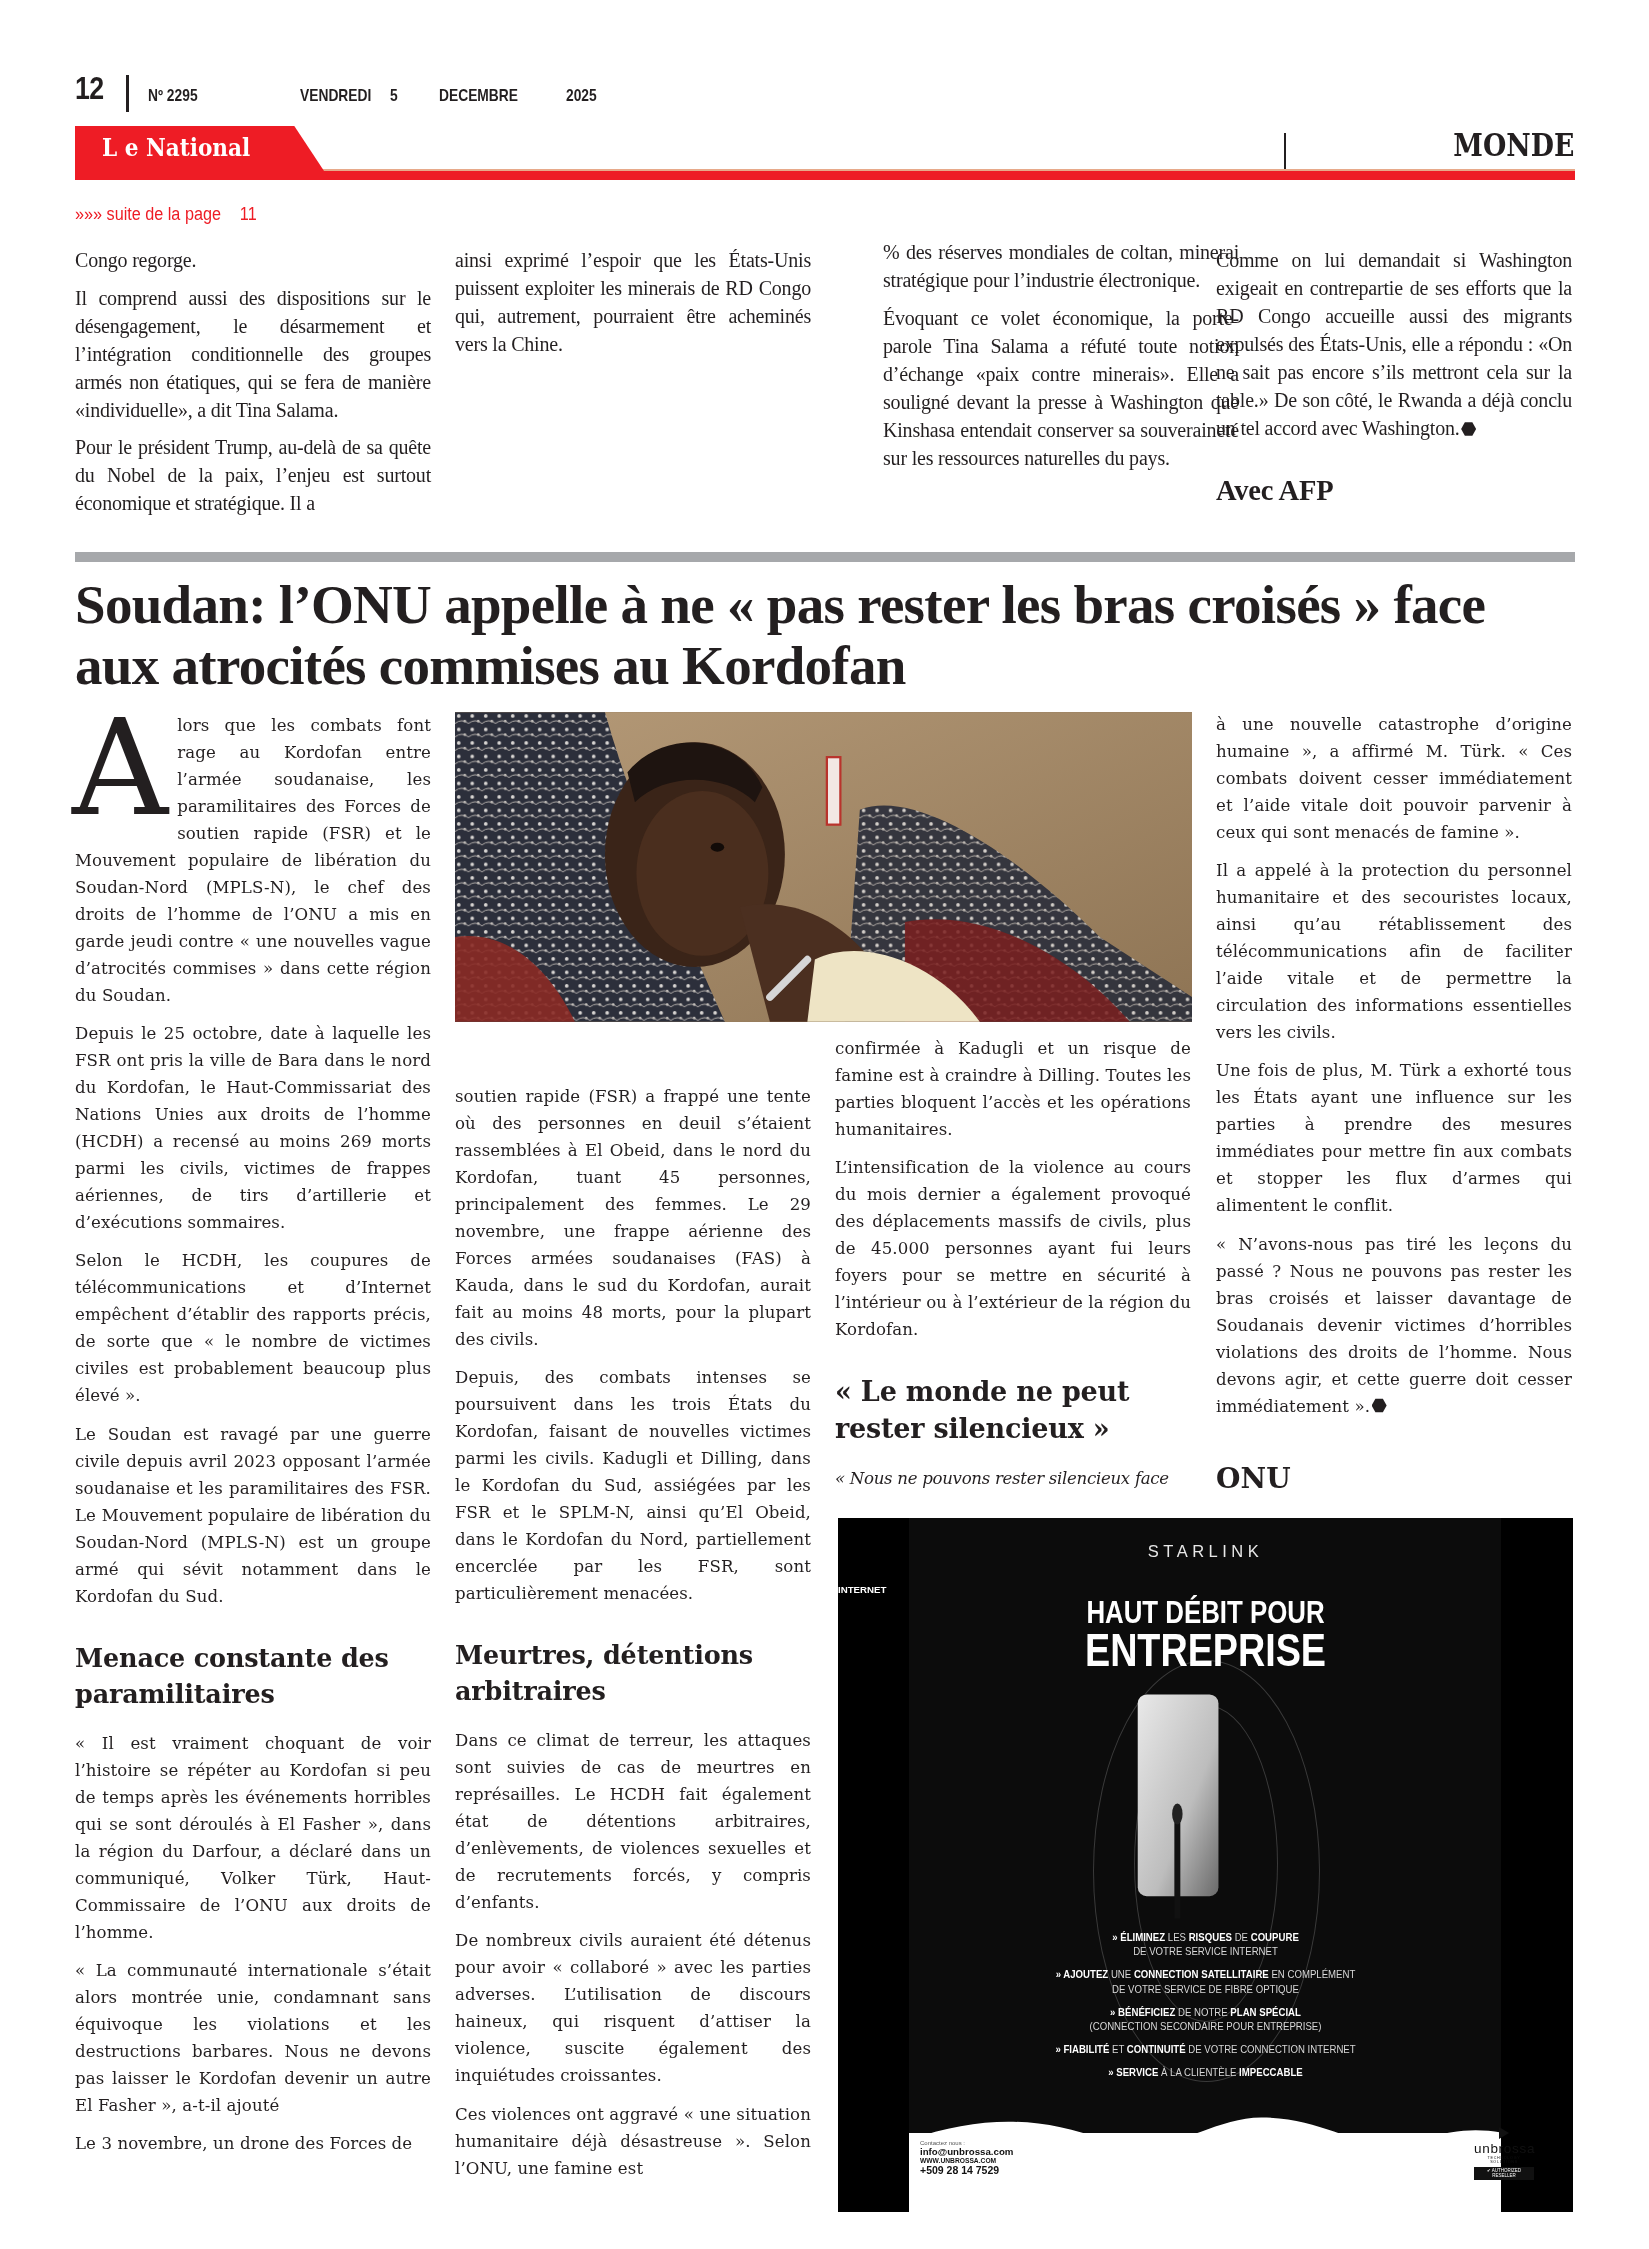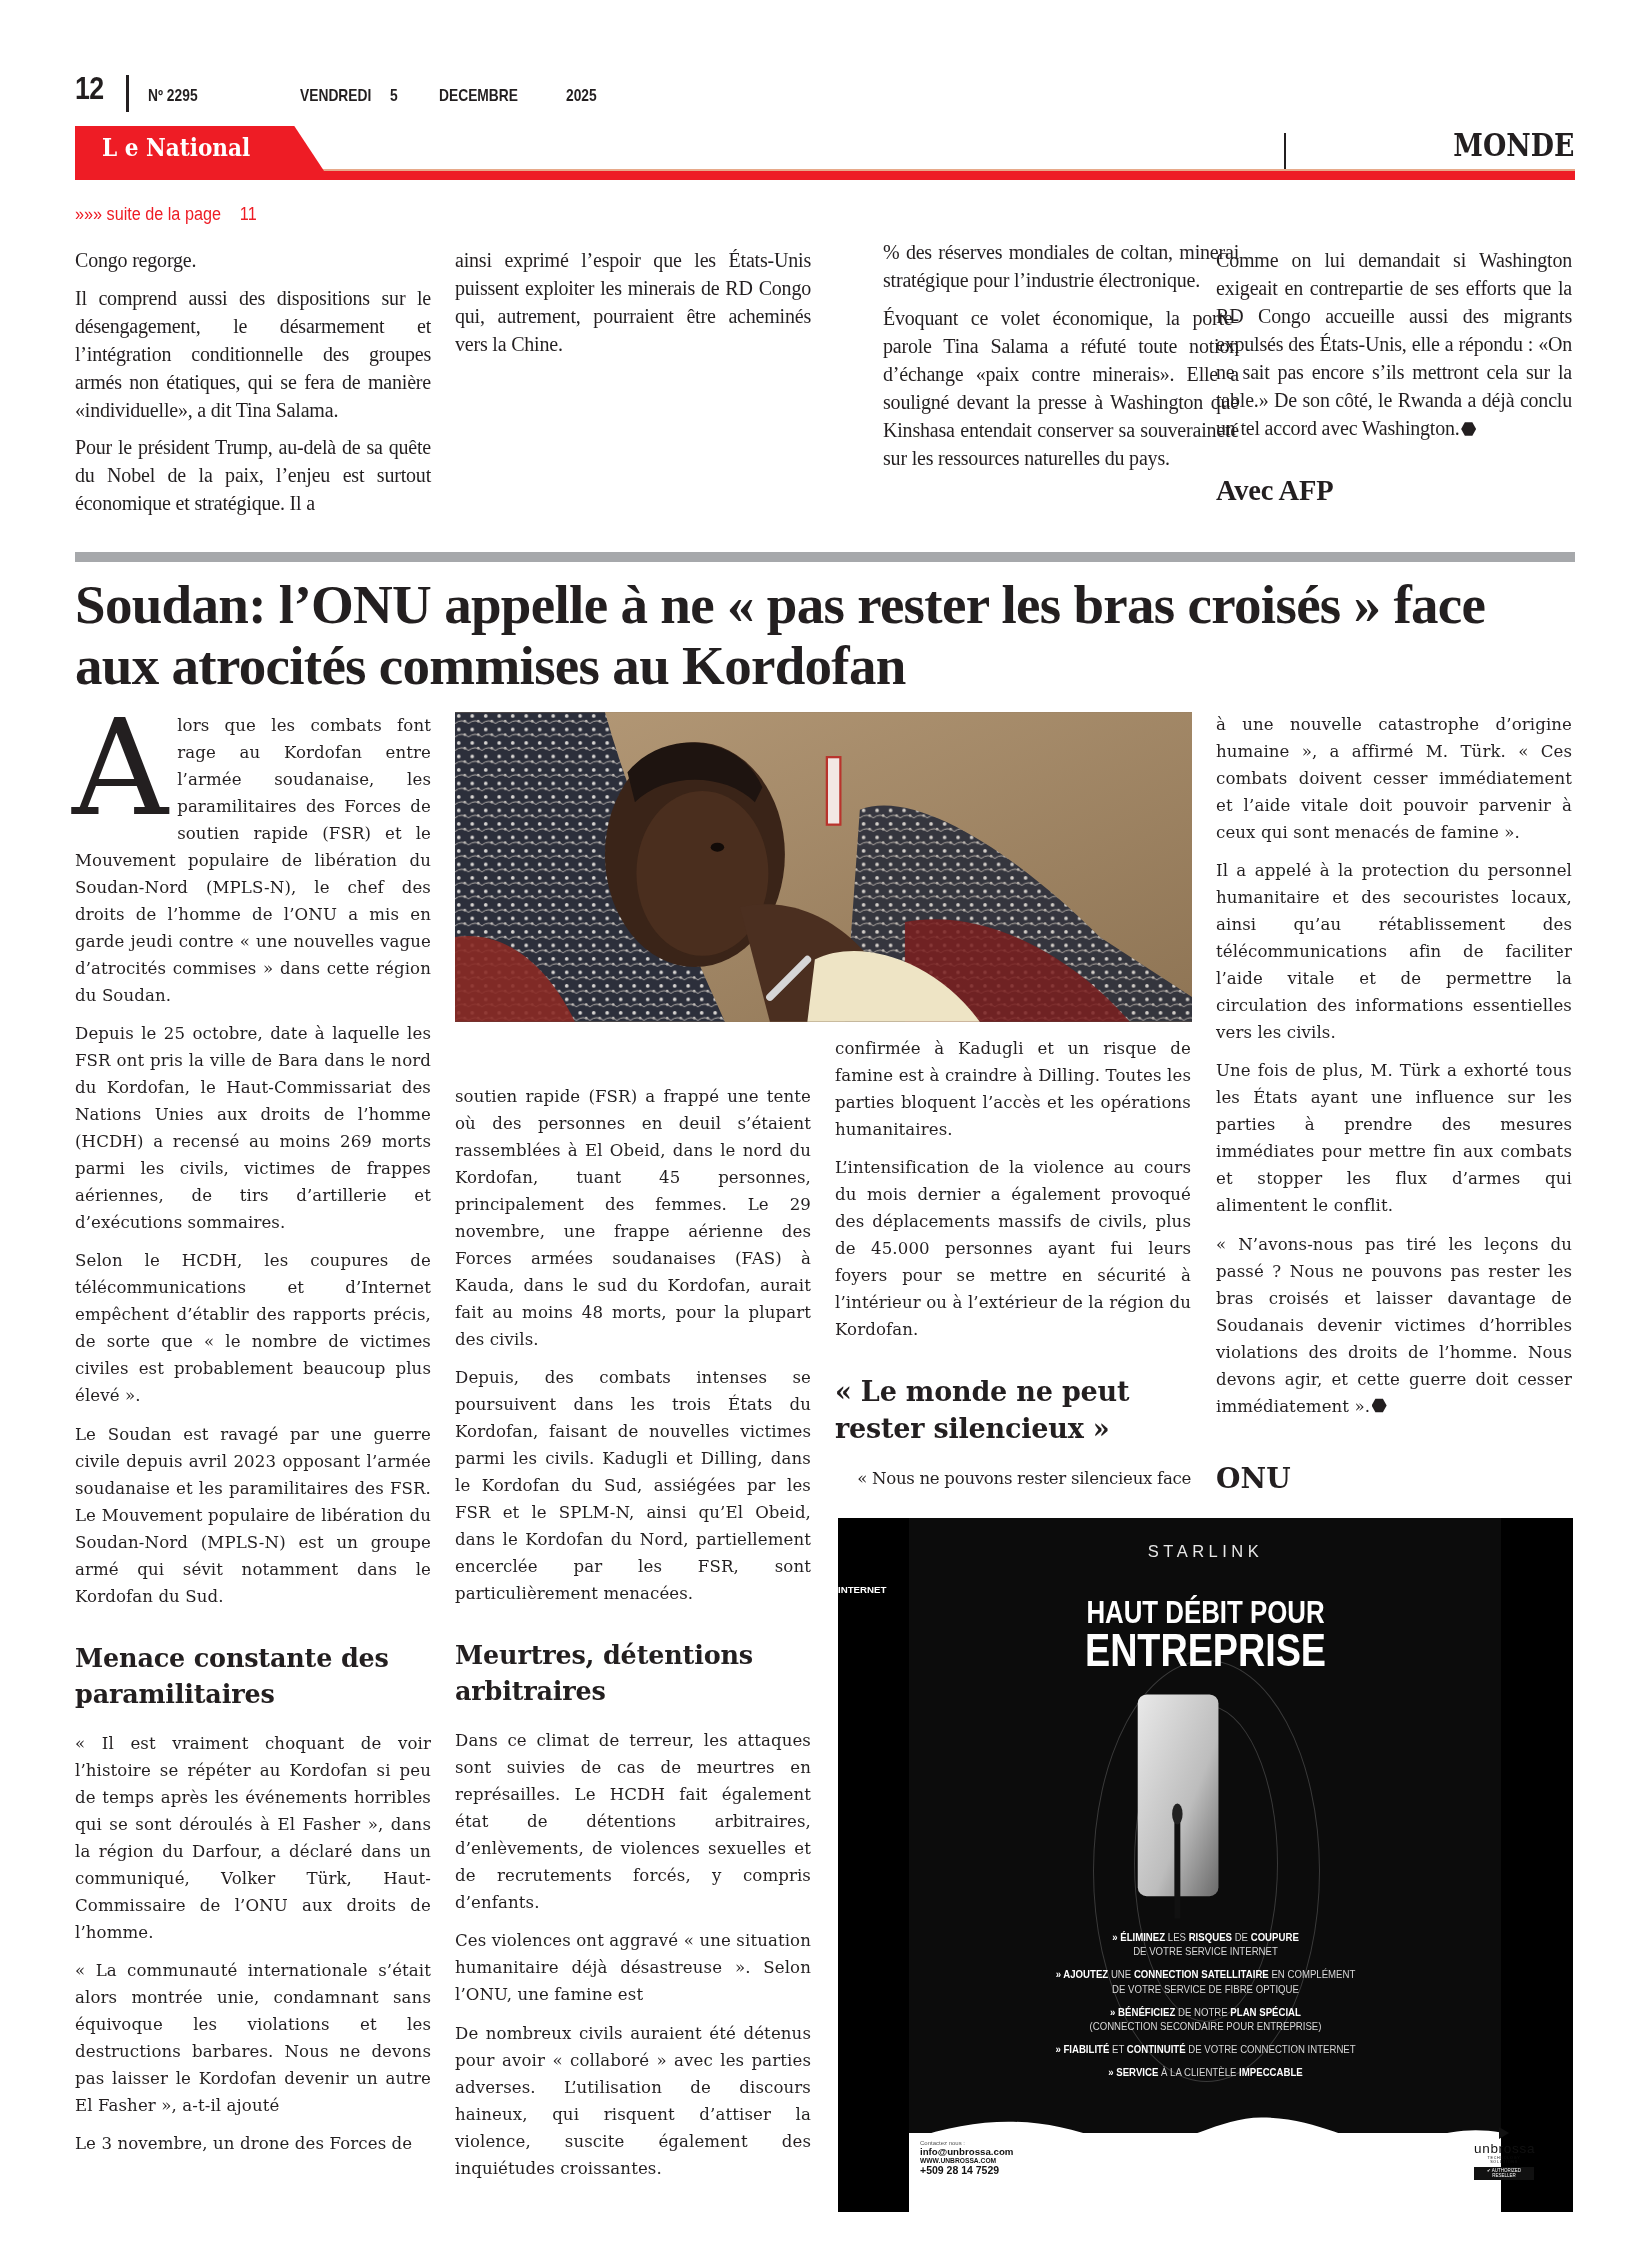--- a/index.html
+++ b/index.html
@@ -158,29 +158,29 @@
     <path d="M420 380 L470 330" stroke="#d6d6d6" stroke-width="10" stroke-linecap="round"></path>
     <rect x="496" y="60" width="18" height="90" fill="#f2e7e4" stroke="#b9332c" stroke-width="3"></rect>
   </svg>
 </div>
 
 <div class="col art-col" style="left:455px; top:1035px;margin-top:48px;">
   <p>soutien rapide (FSR) a frappé une tente où des personnes en deuil s’étaient rassemblées à El Obeid, dans le nord du Kordofan, tuant 45 personnes, principalement des femmes. Le 29 novembre, une frappe aérienne des Forces armées soudanaises (FAS) à Kauda, dans le sud du Kordofan, aurait fait au moins 48 morts, pour la plupart des civils.</p>
   <p>Depuis, des combats intenses se poursuivent dans les trois États du Kordofan, faisant de nouvelles victimes parmi les civils. Kadugli et Dilling, dans le Kordofan du Sud, assiégées par les FSR et le SPLM-N, ainsi qu’El Obeid, dans le Kordofan du Nord, partiellement encerclée par les FSR, sont particulièrement menacées.</p>
   <div class="subhead">Meurtres, détentions arbitraires</div>
   <p>Dans ce climat de terreur, les attaques sont suivies de cas de meurtres en représailles. Le HCDH fait également état de détentions arbitraires, d’enlèvements, de violences sexuelles et de recrutements forcés, y compris d’enfants.</p>
+  <p>De nombreux civils auraient été détenus pour avoir « collaboré » avec les parties adverses. L’utilisation de discours haineux, qui risquent d’attiser la violence, suscite également des inquiétudes croissantes.</p>
   <p>Ces violences ont aggravé « une situation humanitaire déjà désastreuse ». Selon l’ONU, une famine est</p>
-  <p>De nombreux civils auraient été détenus pour avoir « collaboré » avec les parties adverses. L’utilisation de discours haineux, qui risquent d’attiser la violence, suscite également des inquiétudes croissantes.</p>
 </div>
 
 <div class="col art-col" style="left:835px; top:1035px;">
   <p>confirmée à Kadugli et un risque de famine est à craindre à Dilling. Toutes les parties bloquent l’accès et les opérations humanitaires.</p>
   <p>L’intensification de la violence au cours du mois dernier a également provoqué des déplacements massifs de civils, plus de 45.000 personnes ayant fui leurs foyers pour se mettre en sécurité à l’intérieur ou à l’extérieur de la région du Kordofan.</p>
   <div class="subhead" style="font-size:27px; line-height:37px;">« Le monde ne peut rester silencieux »</div>
-  <p style="text-align:right; letter-spacing:-0.3px;">« Nous ne pouvons rester silencieux face</p>
+  <p style="text-align:left; letter-spacing:-0.3px;font-style:italic;">« Nous ne pouvons rester silencieux face</p>
 </div>
 
 <div class="col art-col" style="left:1216px; top:711px;">
   <p>à une nouvelle catastrophe d’origine humaine », a affirmé M. Türk. « Ces combats doivent cesser immédiatement et l’aide vitale doit pouvoir parvenir à ceux qui sont menacés de famine ».</p>
   <p>Il a appelé à la protection du personnel humanitaire et des secouristes locaux, ainsi qu’au rétablissement des télécommunications afin de faciliter l’aide vitale et de permettre la circulation des informations essentielles vers les civils.</p>
   <p>Une fois de plus, M. Türk a exhorté tous les États ayant une influence sur les parties à prendre des mesures immédiates pour mettre fin aux combats et stopper les flux d’armes qui alimentent le conflit.</p>
   <p><span>« N’avons-nous pas tiré les leçons du passé ? Nous ne pouvons pas rester les bras croisés et laisser davantage de Soudanais devenir victimes d’horribles violations des droits de l’homme. Nous devons agir, et cette guerre doit cesser immédiatement ».</span><span class="end-mark"></span></p>
   <div class="byline-sm">ONU</div>
 </div>
 

